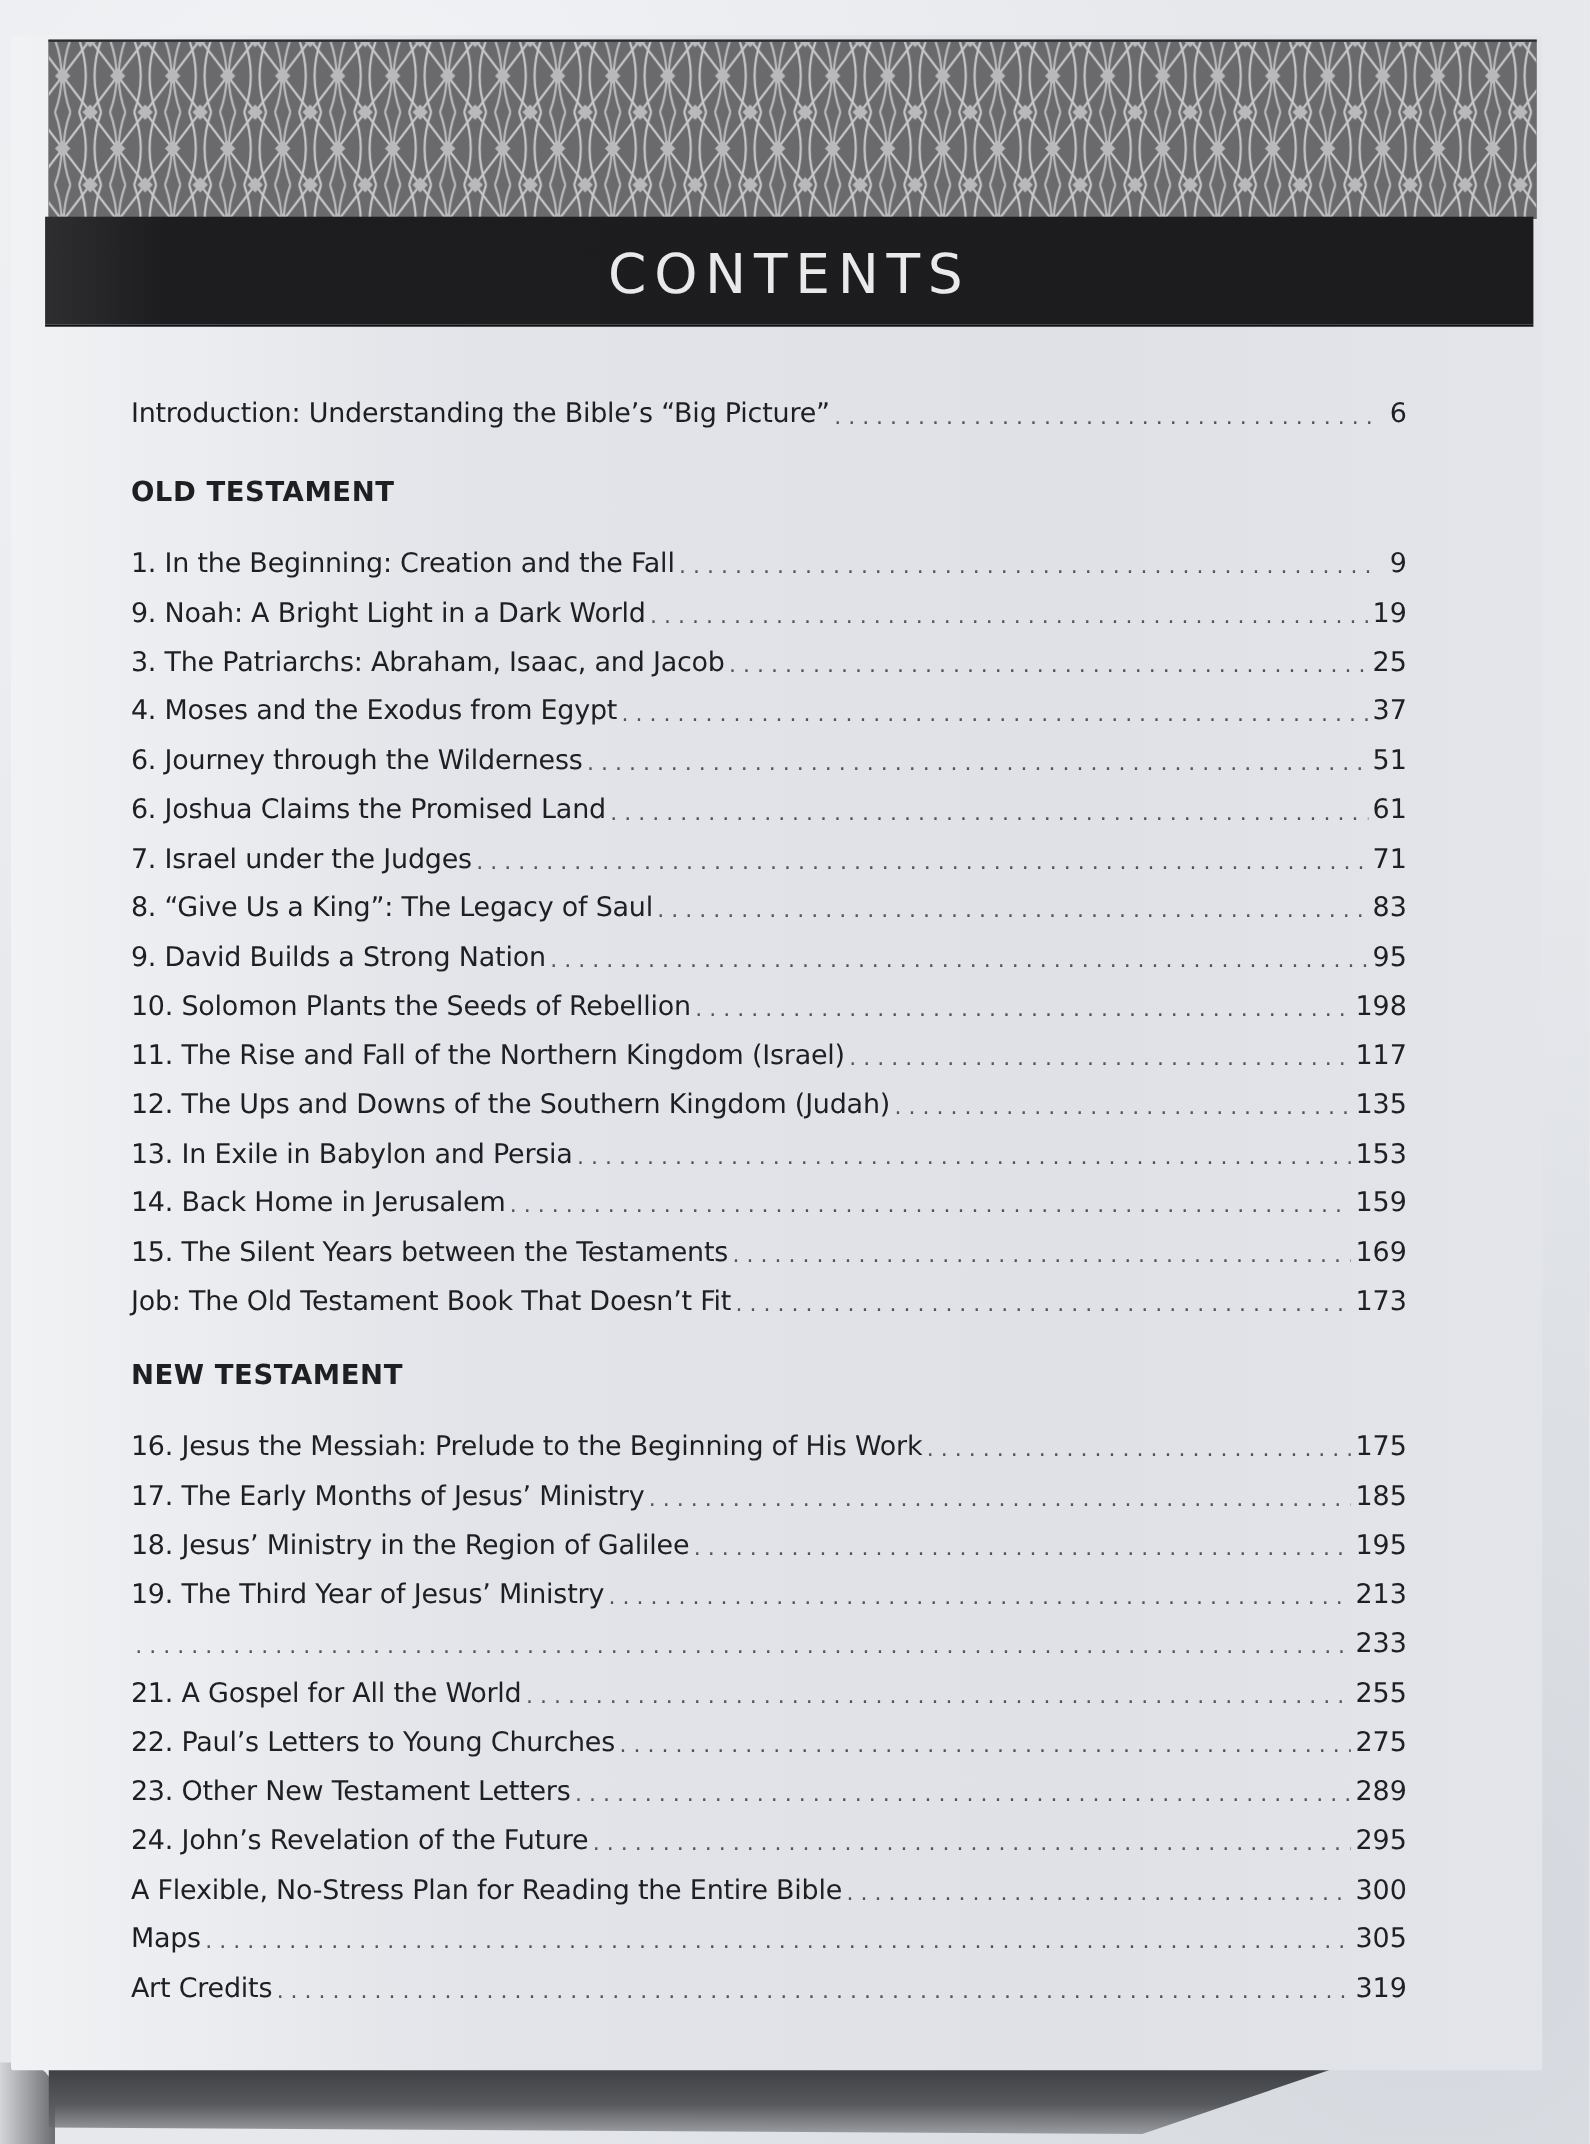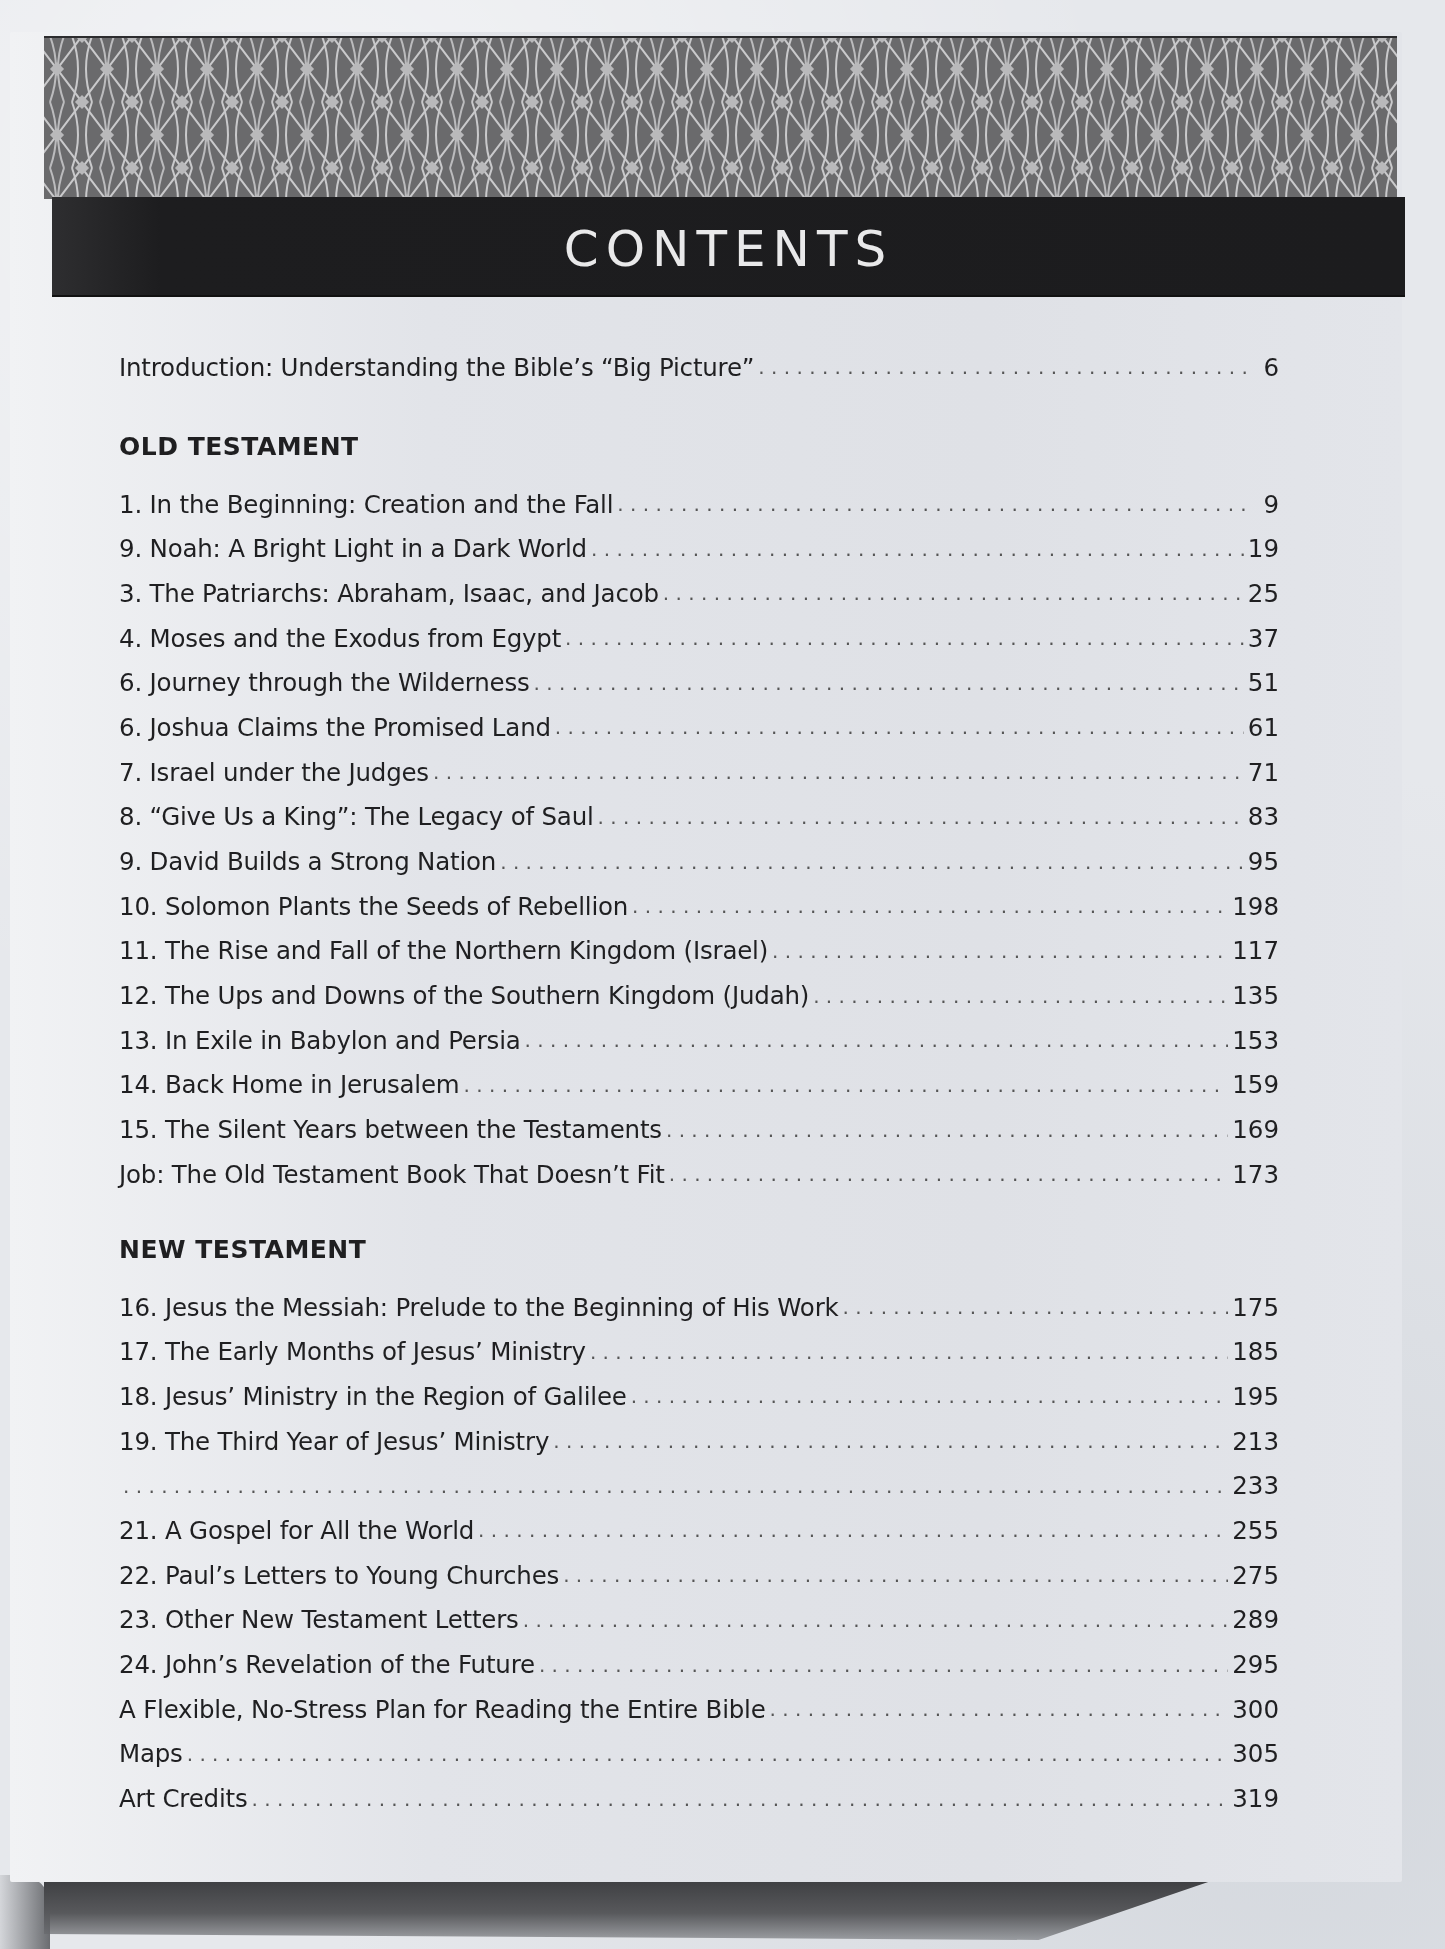--- a/index.html
+++ b/index.html
@@ -59,21 +59,21 @@
       height: 161px;
       background-color: #6a6a6c;
       overflow: hidden;
       border-top: 2px solid #2c2c2e;
     }
     .header-pattern svg {
       display: block;
     }
     .title-bar {
       position: absolute;
-      left: 52px;
+      left: 41px;
       top: 197px;
       width: 1353px;
       height: 98px;
       background: linear-gradient(90deg, #2e2e30 0%, #1d1d1f 8%, #1c1c1e 100%);
       border-bottom: 2px solid #111;
       display: flex;
       align-items: center;
       justify-content: center;
     }
     .title-bar .title {
@@ -88,21 +88,21 @@
     .toc {
       position: absolute;
       left: 119px;
       top: 345px;
       width: 1160px;
       color: #1f1f21;
       font-family: "DejaVu Sans", sans-serif;
     }
     .toc-row {
       display: flex;
-      align-items: center;
+      align-items: flex-end;
       height: 44.7px;
       font-size: 24.5px;
       white-space: nowrap;
     }
     .toc-row .label {
       flex: 0 0 auto;
       letter-spacing: -0.2px;
     }
     .toc-row .leader {
       flex: 1 1 auto;

